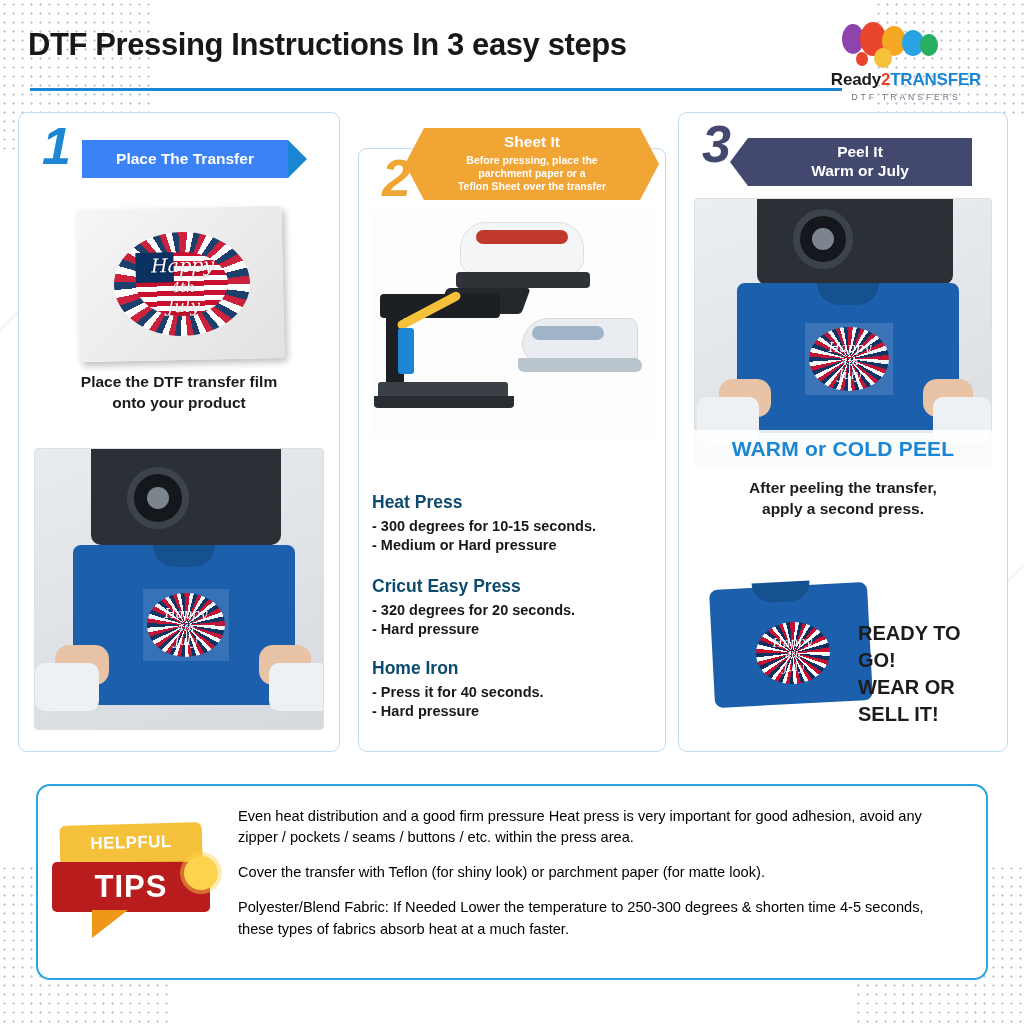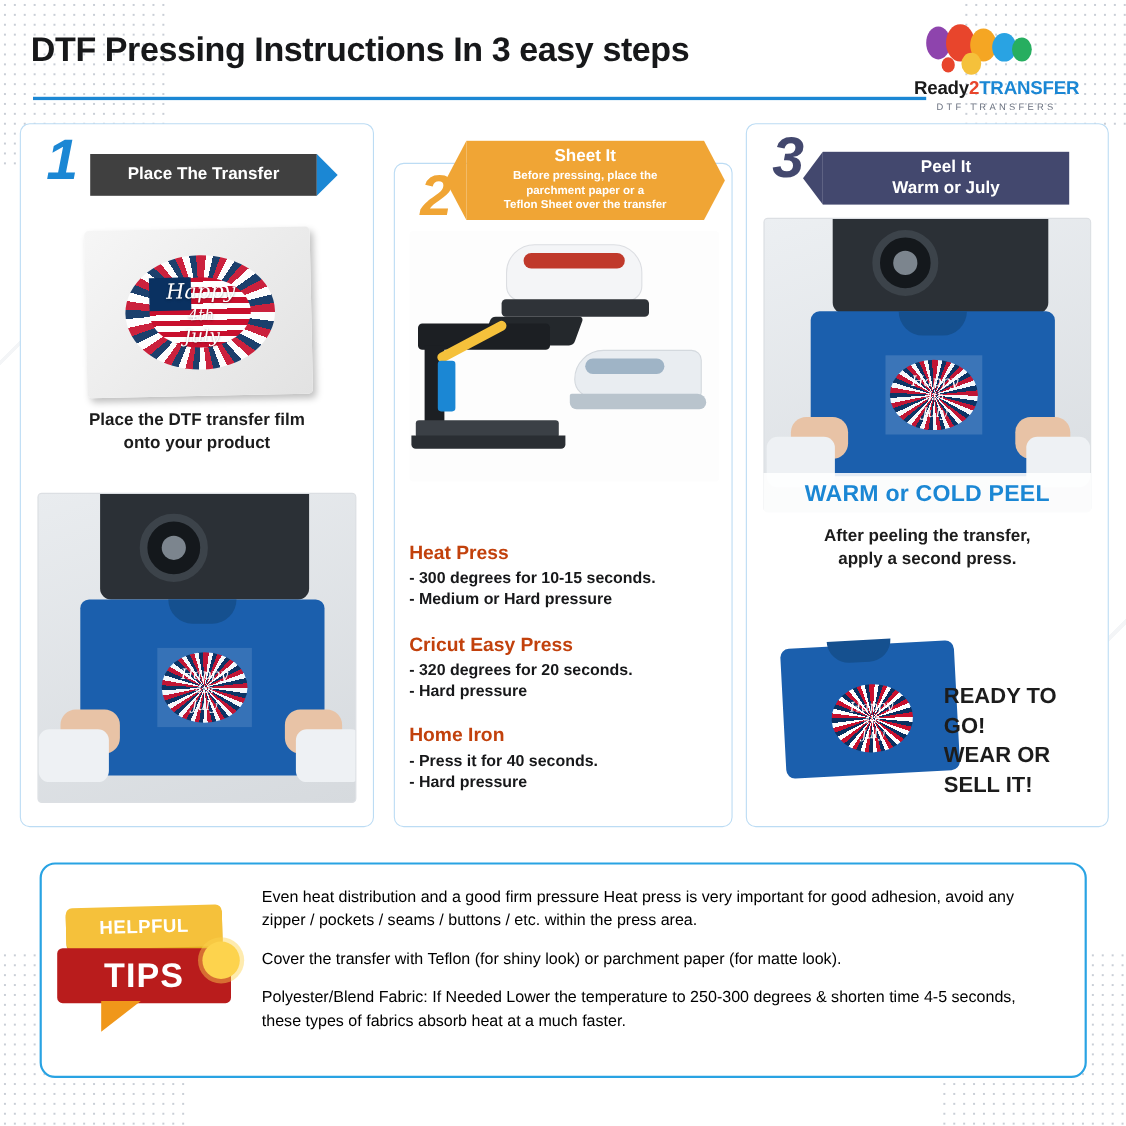--- a/index.html
+++ b/index.html
@@ -53,21 +53,21 @@
     position:absolute; border:1.5px solid #bcdcf4; border-radius:9px; background:#fff;
   }
   .card1 { left:18px; top:112px; width:322px; height:640px; }
   .card2 { left:358px; top:148px; width:308px; height:604px; }
   .card3 { left:678px; top:112px; width:330px; height:640px; }
   .bignum {
     font-size:52px; font-weight:bold; line-height:1; font-style:italic;
     -webkit-text-stroke:0px;
   }
   .ribbon { position:relative; color:#fff; font-weight:bold; text-align:center; }
-  .ribbon.blue { background:#404040; }
+  .ribbon.blue { background:#3b82f6; }
   .ribbon.orange { background:#f0a535; }
   .ribbon.navy { background:#43486e; }
 
   
   #s1-num { position:absolute; left:42px; top:120px; color:#1b87d4; }
   #s1-ribbon {
     position:absolute; left:82px; top:140px; width:206px; height:38px;
     display:flex; align-items:center; justify-content:center; font-size:15.5px;
   }
   #s1-ribbon:after {
@@ -107,21 +107,21 @@
     border-left:19px solid #f0a535;
   }
   #s2-ribbon:before {
     content:""; position:absolute; left:-19px; top:0;
     border-top:36px solid transparent; border-bottom:36px solid transparent;
     border-right:19px solid #f0a535;
   }
   #press-photo { left:372px; top:210px; width:282px; height:228px; }
 
   .spec { position:absolute; left:372px; }
-  .spec h3 { margin:0 0 5px; font-size:17.5px; color:#c2410c; font-weight:bold; }
+  .spec h3 { margin:0 0 5px; font-size:17.5px; color:#0c4a6e; font-weight:bold; }
   .spec p { margin:0 0 3px; font-size:14.5px; font-weight:bold; color:#17181a; }
   #spec1 { top:492px; }
   #spec2 { top:576px; }
   #spec3 { top:658px; }
 
   
   #s3-num { position:absolute; left:702px; top:118px; color:#43486e; }
   #s3-ribbon {
     position:absolute; left:748px; top:138px; width:224px; height:48px;
     display:flex; flex-direction:column; align-items:center; justify-content:center;

